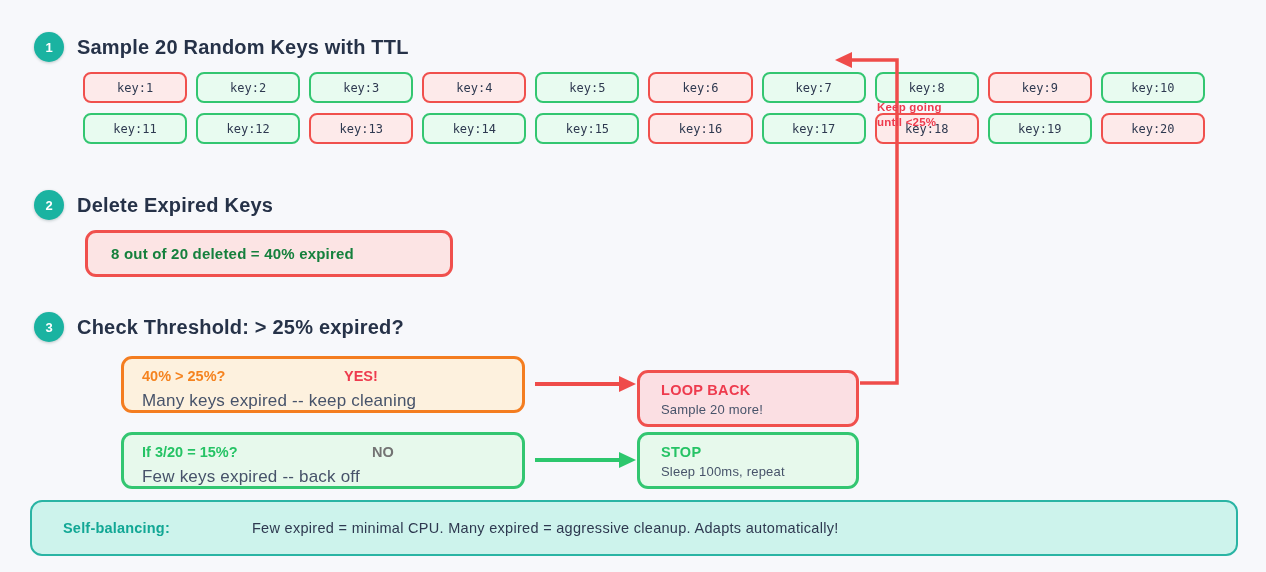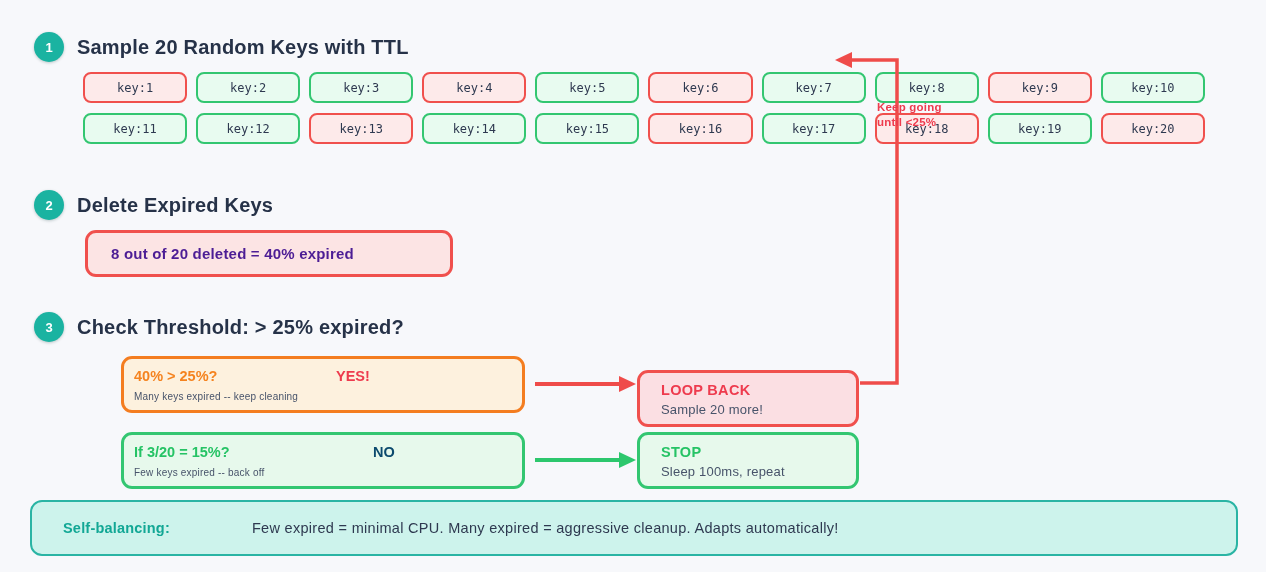--- a/index.html
+++ b/index.html
@@ -45,38 +45,38 @@
     font-family: "DejaVu Sans Mono", monospace;
     font-size: 12px; color: #2e3950;
   }
   .key.expired { border-color: #f0504d; background: #fdeaea; }
 
   
   .stat-box {
     position: absolute; left: 85px; top: 230px; width: 368px; height: 47px;
     border: 3px solid #f0504d; background: #fce4e4; border-radius: 11px;
     display: flex; align-items: center; padding-left: 23px;
-    font-size: 15px; font-weight: 700; color: #4c1d95; letter-spacing: .2px;
+    font-size: 15px; font-weight: 700; color: #15803d; letter-spacing: .2px;
     z-index: 2;
   }
 
   
   .decision-box {
     position: absolute; left: 121px; width: 404px; height: 57px;
-    border-radius: 11px; padding: 9px 0 0 10px; z-index: 2;
+    border-radius: 11px; padding: 9px 0 0 18px; z-index: 2;
   }
   .decision-box.orange { top: 356px; border: 3px solid #f47d20; background: #fdf1de; }
   .decision-box.green  { top: 432px; border: 3px solid #33c671; background: #e7f9ec; }
   .decision-line1 { position: relative; font-size: 14.5px; font-weight: 700; height: 19px; }
   .cond-orange { color: #f5831f; }
   .cond-green  { color: #25c365; }
   .verdict { position: absolute; top: 0; }
   .verdict-yes { left: 202px; color: #ee3b4e; }
-  .verdict-no  { left: 239px; color: #0c4a6e; }
-  .decision-detail { font-size: 10px; color: #47536a; margin-top: 4px; letter-spacing: .2px; }
+  .verdict-no  { left: 230px; color: #737373; }
+  .decision-detail { font-size: 17px; color: #47536a; margin-top: 4px; letter-spacing: .2px; }
 
   
   .result-box {
     position: absolute; left: 637px; width: 222px; height: 57px;
     border-radius: 11px; padding: 9px 0 0 21px; z-index: 2;
   }
   .result-box.loopback { top: 370px; border: 3px solid #f0504d; background: #fbdfe3; }
   .result-box.stopbox  { top: 432px; border: 3px solid #33c671; background: #e7f9ec; }
   .result-title { font-size: 14.5px; font-weight: 700; letter-spacing: .3px; }
   .loopback .result-title { color: #ee3b4e; }

